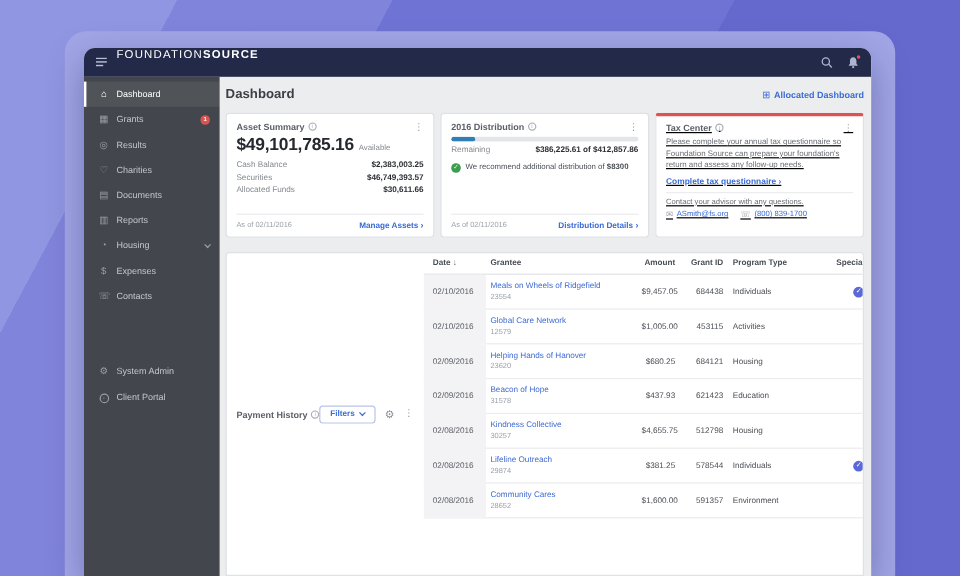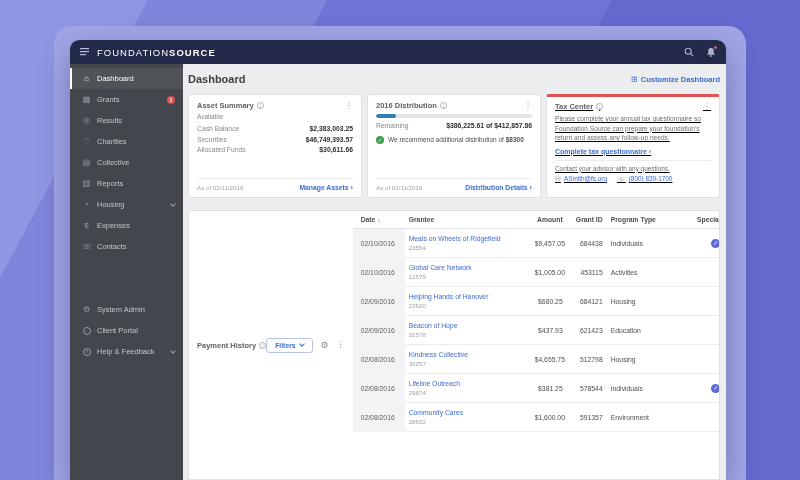--- a/index.html
+++ b/index.html
@@ -14,21 +14,21 @@
     position:absolute; left:54px; top:26px; width:692px; height:470px;
     background:#a2a6e7; border-radius:18px;
   }
   .window {
     position:absolute; left:70px; top:40px; width:656px; height:440px;
     border-radius:9px 9px 0 0; overflow:hidden; display:flex; flex-direction:column;
     box-shadow:0 10px 30px rgba(25,28,80,.35); background:#ecedef;
   }
   
   .topbar {
-    height:24px; background:#232948; display:flex; align-items:center;
+    height:24px; background:#232948; display:flex; 
     padding:0 10px; flex-shrink:0;
   }
   .menu-btn { display:flex; align-items:center; margin-right:7px; cursor:pointer; }
   .logo { color:#fff; font-size:9.5px; letter-spacing:1px; font-weight:400; white-space:nowrap; }
   .logo b { font-weight:700; }
   .topbar-right { margin-left:auto; display:flex; align-items:center; gap:12px; }
   .tb-icon { position:relative; display:flex; align-items:center; cursor:pointer; }
   .bell-dot { position:absolute; top:-2px; right:-2px; width:5px; height:5px; border-radius:50%; background:#e25555; border:1px solid #232948; }
   
   .app-body { flex:1; display:flex; min-height:0; }
@@ -172,21 +172,21 @@
           <div class="side-item">
     <span class="icn">◎</span>
     <span class="lbl">Results</span>
   </div>
           <div class="side-item">
     <span class="icn">♡</span>
     <span class="lbl">Charities</span>
   </div>
           <div class="side-item">
     <span class="icn">▤</span>
-    <span class="lbl">Collective</span>
+    <span class="lbl">Documents</span>
   </div>
           <div class="side-item">
     <span class="icn">▥</span>
     <span class="lbl">Reports</span>
   </div>
           <div class="side-item">
     <span class="icn">◔</span>
     <span class="lbl">Housing</span>
   <span class="side-chev"></span>
           </div>
@@ -201,48 +201,44 @@
         </div>
       <div id="side-footer" class="side-footer">
           <div class="side-item">
     <span class="icn">⚙</span>
     <span class="lbl">System Admin</span>
   </div>
           <div class="side-item">
     <span class="icn"><span class="circled">◦</span></span>
     <span class="lbl">Client Portal</span>
   </div>
-          <div class="side-item">
-    <span class="icn"><span class="circled">?</span></span>
-    <span class="lbl">Help &amp; Feedback</span>
-  <span class="side-chev"></span>
-          </div>
         </div>
     </nav>
 
     <main class="content">
       <div class="page-head">
         <span class="page-title">Dashboard</span>
         <span class="customize">
           <span class="grid-glyph">⊞</span>
-          <span>Customize Dashboard</span>
+          <span>Allocated Dashboard</span>
         </span>
       </div>
 
       <div class="cards-row">
 
         <section class="card">
           <div class="card-head">
             <span class="card-title">
                 <span>Asset Summary</span>
                 <i class="info-i">i</i>
               </span>
             <span class="kebab">⋮</span>
           </div>
           <div class="big-row">
+            <span class="big-amount">$49,101,785.16</span>
             <span class="big-label">Available</span>
           </div>
           <div class="kv">
               <span class="k">Cash Balance</span>
               <span class="v">$2,383,003.25</span>
             </div>
           <div class="kv">
               <span class="k">Securities</span>
               <span class="v">$46,749,393.57</span>
             </div>

